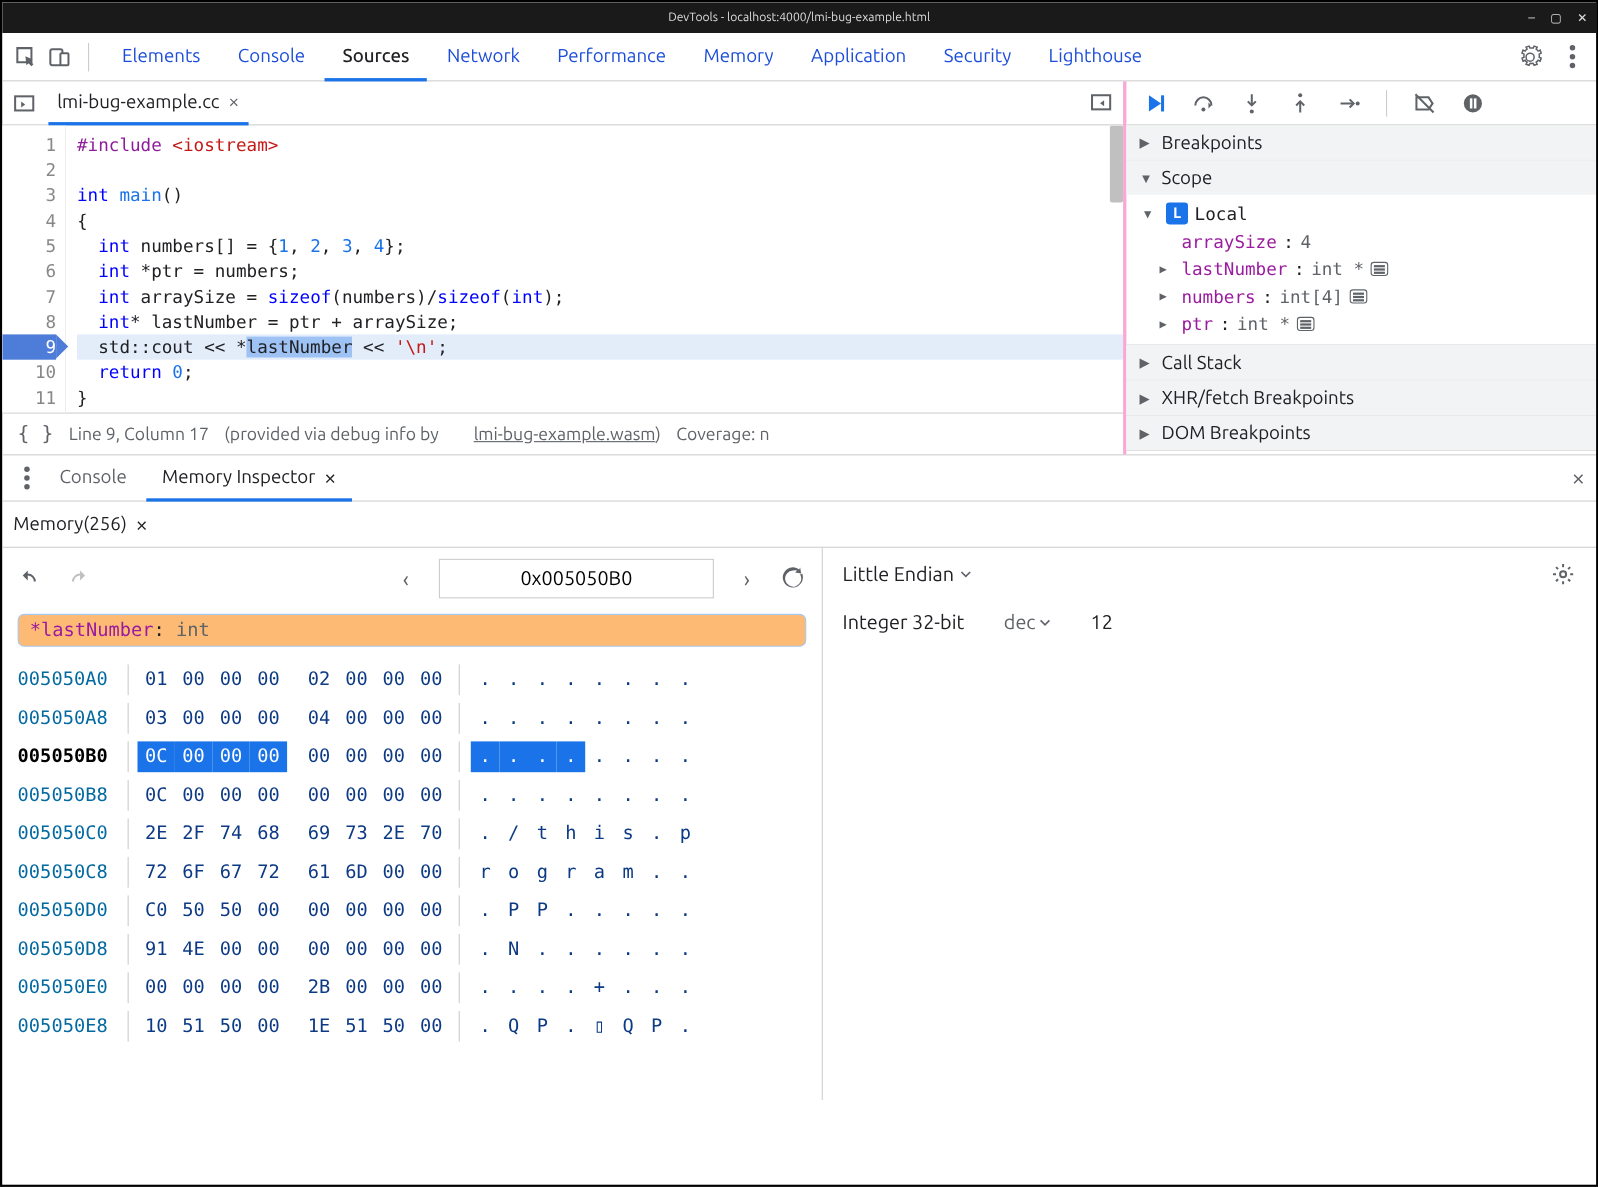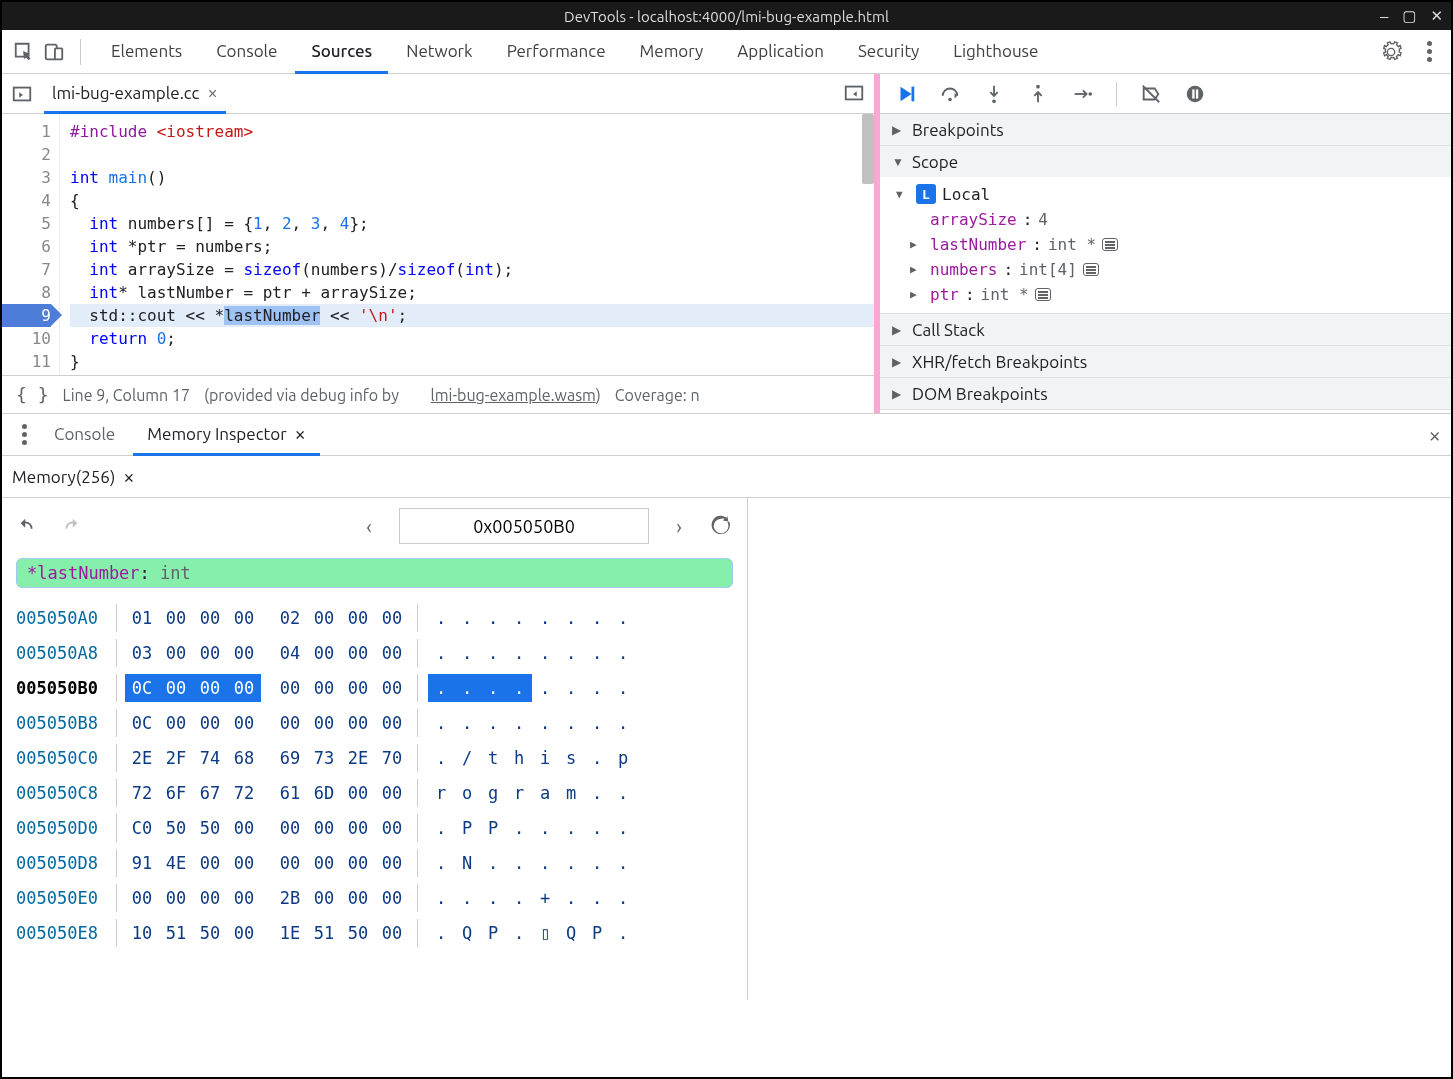--- a/index.html
+++ b/index.html
@@ -1,29 +1,29 @@
 <!DOCTYPE html>
 <html><head>
 <meta charset="utf-8">
 <style>
 * { box-sizing: border-box; margin: 0; padding: 0; }
 body { font-family: "Segoe UI", Ubuntu, Arial, sans-serif; font-size: 14px; background: #fff; color: #202124; width: 1453px; height: 1079px; overflow: hidden; border: 2px solid #000; }
-.titlebar { background: #1a1a1a; color: #ddd; height: 28px; display: flex; align-items: center; justify-content: center; position: relative; font-size: 15px; }
+.titlebar { background: #1a1a1a; color: #ddd; height: 28px; display: flex; align-items: center; justify-content: center; position: relative; font-size: 11px; }
 .titlebar-controls { position: absolute; right: 8px; display: flex; gap: 14px; }
 .titlebar-controls span { cursor: default; }
 .toolbar { height: 44px; border-bottom: 1px solid #cfcfcf; display: flex; align-items: center; padding: 0 10px; gap: 6px; }
 .toolbar .vr { width: 1px; height: 26px; background: #ccc; margin: 0 8px; }
 .tabs { display: flex; gap: 2px; }
-.tab { padding: 0 16px; height: 44px; display: flex; align-items: center; color: #404040; font-size: 17px; border-bottom: 3px solid transparent; }
+.tab { padding: 0 16px; height: 44px; display: flex; align-items: center; color: #1d4ed8; font-size: 17px; border-bottom: 3px solid transparent; }
 .tab.active { color: #202124; border-bottom-color: #1a73e8; font-weight: 500; }
 .toolbar .right { margin-left: auto; display: flex; gap: 14px; align-items: center; }
 .icon-btn { width: 24px; height: 24px; display: inline-flex; align-items: center; justify-content: center; color: #5f6368; }
 .icon-btn svg { width: 22px; height: 22px; fill: currentColor; }
 .mid-row { display: flex; height: 340px; border-bottom: 1px solid #cfcfcf; }
-.sources-panel { width: 878px; display: flex; flex-direction: column; border-right: 6px solid #f9a8d4; }
+.sources-panel { width: 1022px; display: flex; flex-direction: column; border-right: 3px solid #f9a8d4; }
 .file-tabs { height: 40px; border-bottom: 1px solid #cfcfcf; display: flex; align-items: center; padding: 0 8px; gap: 10px; }
 .file-tab { display: flex; align-items: center; gap: 8px; padding: 0 8px; height: 40px; border-bottom: 3px solid #1a73e8; color: #202124; font-size: 17px; }
 .file-tab .close-x { color: #5f6368; font-size: 18px; }
 .file-tabs .right { margin-left: auto; }
 .code-area { flex: 1; display: flex; font-family: "DejaVu Sans Mono", Menlo, Consolas, monospace; font-size: 16px; position: relative; overflow: hidden; }
 .gutter { width: 58px; text-align: right; padding: 6px 8px 0 0; color: #888; background: #fff; border-right: 1px solid #eee; }
 .gutter div { height: 23px; line-height: 23px; }
 .gutter .exec { background: #4e7cd9; color: #fff; position: relative; }
 .gutter .exec::after { content: ""; position: absolute; right: -11px; top: 0; border-top: 11.5px solid transparent; border-bottom: 11.5px solid transparent; border-left: 11px solid #4e7cd9; }
 .code-lines { flex: 1; padding: 6px 0 0 10px; }
@@ -56,21 +56,21 @@
 .drawer-tabs { height: 42px; border-bottom: 1px solid #cfcfcf; display: flex; align-items: center; padding: 0 10px; gap: 4px; }
 .drawer-tabs .dtab { padding: 0 14px; height: 42px; display: flex; align-items: center; gap: 8px; font-size: 17px; color: #5f6368; border-bottom: 3px solid transparent; }
 .drawer-tabs .dtab.active { color: #202124; border-bottom-color: #1a73e8; }
 .drawer-tabs .close-drawer { margin-left: auto; color: #5f6368; font-size: 22px; }
 .mem-tab-row { height: 42px; border-bottom: 1px solid #cfcfcf; display: flex; align-items: center; padding: 0 10px; gap: 8px; font-size: 17px; }
 .mem-body { display: flex; height: 502px; }
 .hex-panel { width: 746px; border-right: 1px solid #cfcfcf; display: flex; flex-direction: column; padding: 10px 14px; }
 .hex-nav { display: flex; align-items: center; gap: 18px; margin-bottom: 14px; }
 .hex-nav input { border: 1px solid #ccc; height: 36px; width: 250px; text-align: center; font-size: 18px; font-family: inherit; }
 .hex-nav .refresh { margin-left: auto; }
-.chip { border: 1px solid #a5c8f5; background: #86efac; border-radius: 6px; padding: 4px 10px; font-family: monospace; font-size: 17px; display: inline-block; margin-bottom: 12px; }
+.chip { border: 1px solid #a5c8f5; background: #fdba74; border-radius: 6px; padding: 4px 10px; font-family: monospace; font-size: 17px; display: inline-block; margin-bottom: 12px; }
 .chip .var-name { color: #9b1ba0; }
 .chip .var-type { color: #5f6368; }
 .hex-grid { font-family: "DejaVu Sans Mono", Menlo, Consolas, monospace; font-size: 17px; }
 .hex-row { display: flex; align-items: center; height: 35px; }
 .hex-addr { width: 100px; color: #0369a1; }
 .hex-addr.bold { color: #000; font-weight: bold; }
 .hex-bytes { display: flex; border-left: 1px solid #ccc; border-right: 1px solid #ccc; padding: 0 8px; gap: 0; }
 .hex-byte { width: 34px; text-align: center; color: #0d3a84; padding: 4px 0;}
 .hex-byte.gap { margin-left: 12px; }
 .hex-byte.hl { background: #1a73e8; color: #fff; }
@@ -596,13 +596,37 @@
             <span>P</span>
             <span>.</span>
             <span>▯</span>
             <span>Q</span>
             <span>P</span>
             <span>.</span>
           </span>
         </div>
       </div>
   </div>
+  <div class="val-panel">
+    <div class="val-head">
+      <span>Little Endian</span>
+      <svg class="icon arrow-svg" viewBox="0 0 10 10">
+          <path d="M1 3l4 4 4-4" fill="none" stroke="#5f6368" stroke-width="1.5"></path>
+        </svg>
+      <span class="icon-btn gear2">
+          <svg viewBox="0 0 24 24">
+            <circle cx="12" cy="12" r="3" fill="none" stroke="#5f6368" stroke-width="2"></circle>
+            <path d="M12 2v3M12 19v3M2 12h3M19 12h3M5 5l2 2M17 17l2 2M19 5l-2 2M7 17l-2 2" stroke="#5f6368" stroke-width="2"></path>
+          </svg>
+        </span>
+    </div>
+    <div class="val-row">
+      <span>Integer 32-bit</span>
+      <span class="fmt">
+          <span>dec</span>
+          <svg class="icon arrow-svg" viewBox="0 0 10 10">
+            <path d="M1 3l4 4 4-4" fill="none" stroke="#5f6368" stroke-width="1.5"></path>
+          </svg>
+        </span>
+      <span>12</span>
+    </div>
+  </div>
 </div>
 
 </body></html>

